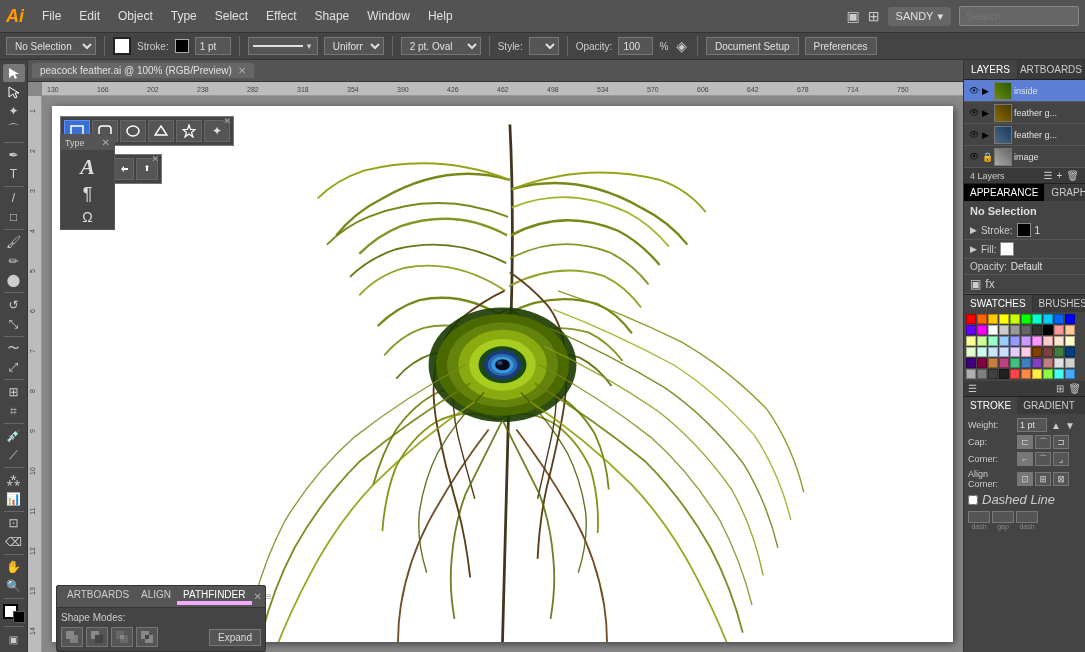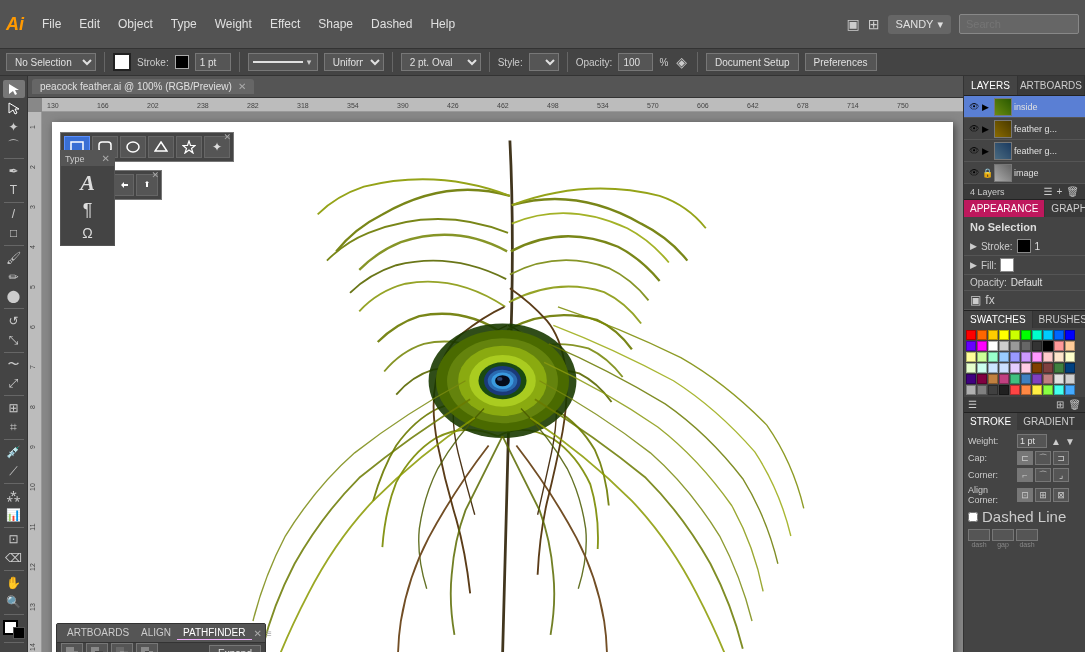--- a/index.html
+++ b/index.html
@@ -1,20 +1,20 @@
 <!DOCTYPE html>
 <html><head>
   <meta charset="utf-8">
   <style>
     * { box-sizing: border-box; margin: 0; padding: 0; }
     body { font-family: Arial, sans-serif; font-size: 11px; background: #535353; overflow: hidden; width: 1085px; height: 652px; }
 
     
     #menubar {
-      display: flex; align-items: center; background: #535353; height: 48px;
+      display: flex; align-items: center; background: #535353; height: 32px;
       padding: 0 6px; gap: 2px;
     }
     .ai-logo { color: #ff9900; font-weight: bold; font-size: 18px; margin-right: 8px; font-style: italic; }
     .menu-item { color: #e0e0e0; padding: 4px 8px; cursor: pointer; font-size: 12px; }
     .menu-right { margin-left: auto; display: flex; align-items: center; gap: 8px; }
     .user-btn { background: #666; color: #e0e0e0; padding: 3px 8px; border-radius: 3px; cursor: pointer; font-size: 11px; display: flex; align-items: center; gap: 4px; }
     .search-box { background: #666; border: 1px solid #888; color: #e0e0e0; padding: 3px 6px; width: 120px; font-size: 11px; border-radius: 2px; }
 
     
     #optionsbar {
@@ -81,21 +81,21 @@
     .layer-item { display: flex; align-items: center; padding: 2px 4px; border-bottom: 1px solid #555; gap: 2px; height: 22px; }
     .layer-item.active { background: #5a7fd4; }
     .eye-icon { width: 12px; height: 12px; display: flex; align-items: center; justify-content: center; font-size: 8px; cursor: pointer; }
     .layer-thumb { width: 18px; height: 18px; background: linear-gradient(45deg, #ccc, #999); border: 1px solid #777; }
     .layer-name { font-size: 9px; color: #e0e0e0; flex: 1; overflow: hidden; white-space: nowrap; }
 
     
     .appearance-panel { background: #444; border-top: 1px solid #222; }
     .appear-tabs { display: flex; background: #3a3a3a; }
     .appear-tab { padding: 3px 6px; font-size: 10px; color: #ccc; cursor: pointer; border-right: 1px solid #333; }
-    .appear-tab.active { background: #be185d; color: #fff; }
+    .appear-tab.active { background: #000000; color: #fff; }
     .appear-row { display: flex; align-items: center; padding: 2px 6px; gap: 4px; border-bottom: 1px solid #555; }
     .appear-label { font-size: 10px; color: #ccc; }
     .appear-val { font-size: 10px; color: #e0e0e0; }
     .color-swatch { width: 14px; height: 14px; border: 1px solid #888; }
     .appear-no-sel { font-size: 11px; color: #ddd; padding: 4px 6px; font-weight: bold; }
 
     .layer-count { font-size: 9px; color: #ccc; padding: 2px 6px; background: #3a3a3a; display: flex; align-items: center; gap: 4px; }
     .layer-count-icon { font-size: 10px; cursor: pointer; }
 
     
@@ -112,32 +112,32 @@
     .stroke-tab { padding: 3px 6px; font-size: 10px; color: #ccc; cursor: pointer; }
     .stroke-tab.active { background: #444; color: #fff; }
     .stroke-row { display: flex; align-items: center; gap: 4px; margin-bottom: 3px; }
     .stroke-label { font-size: 9px; color: #ccc; width: 45px; }
     .stroke-input { background: #555; border: 1px solid #777; color: #e0e0e0; font-size: 9px; width: 30px; height: 14px; padding: 0 2px; }
     .stroke-btn-grp { display: flex; gap: 2px; }
     .stroke-btn { width: 16px; height: 14px; background: #555; border: 1px solid #777; cursor: pointer; display: flex; align-items: center; justify-content: center; font-size: 9px; color: #ccc; }
     .stroke-btn.active { background: #777; }
     .dashed-row { display: flex; align-items: center; gap: 4px; }
     .dashed-check { width: 10px; height: 10px; cursor: pointer; }
-    .dashed-label { font-size: 15px; color: #ccc; }
+    .dashed-label { font-size: 13px; color: #ccc; font-style: italic; }
     .dash-input { background: #555; border: 1px solid #777; color: #e0e0e0; font-size: 9px; width: 22px; height: 12px; padding: 0 2px; margin-top: 2px; }
 
     
     #pathfinder-panel {
       position: absolute; bottom: 0; left: 28px; width: 210px;
       background: #444; border: 1px solid #333; border-radius: 2px;
     }
     .pf-header { display: flex; align-items: center; background: #555; padding: 2px 4px; border-bottom: 1px solid #333; gap: 2px; }
     .pf-tabs { display: flex; }
     .pf-tab { padding: 1px 6px; font-size: 10px; color: #ccc; cursor: pointer; }
-    .pf-tab.active { color: #fff; border-bottom: 1px solid #f0abfc; }
+    .pf-tab.active { color: #fff; border-bottom: 4px solid #f0abfc; }
     .pf-close { margin-left: auto; cursor: pointer; color: #aaa; font-size: 10px; }
     .pf-btn-row { display: flex; align-items: center; gap: 2px; padding: 4px; }
     .pf-label { font-size: 10px; color: #ccc; }
     .pf-shape-btn { width: 22px; height: 20px; background: #555; border: 1px solid #777; cursor: pointer; display: flex; align-items: center; justify-content: center; font-size: 11px; color: #ddd; }
     .pf-expand-btn { background: #555; border: 1px solid #777; color: #ddd; font-size: 10px; padding: 2px 8px; cursor: pointer; margin-left: auto; }
 
     
     #type-panel {
       position: absolute; left: 60px; top: 60px; width: 110px;
       background: #444; border: 1px solid #333;
@@ -167,24 +167,24 @@
   </style>
 </head>
 <body>
 
 <div id="menubar">
   <span class="ai-logo">Ai</span>
   <span class="menu-item">File</span>
   <span class="menu-item">Edit</span>
   <span class="menu-item">Object</span>
   <span class="menu-item">Type</span>
-  <span class="menu-item">Weight</span>
+  <span class="menu-item">Select</span>
   <span class="menu-item">Effect</span>
   <span class="menu-item">Shape</span>
-  <span class="menu-item">Dashed</span>
+  <span class="menu-item">Window</span>
   <span class="menu-item">Help</span>
   <div class="menu-right">
 
     <span style="color:#ccc;font-size:14px;cursor:pointer;">▣</span>
 
     <span style="color:#ccc;font-size:14px;cursor:pointer;">⊞</span>
     <div class="user-btn">
       <span>SANDY</span>
       <span>▾</span>
     </div>
@@ -499,20 +499,23 @@
 
     <div id="pathfinder-panel">
       <div class="pf-header">
         <div class="pf-tabs">
           <span class="pf-tab">ARTBOARDS</span>
           <span class="pf-tab">ALIGN</span>
           <span class="pf-tab active">PATHFINDER</span>
         </div>
         <span class="pf-close">✕</span>
         <span style="color:#aaa;font-size:10px;cursor:pointer;margin-left:2px;">≡</span>
+      </div>
+      <div class="pf-btn-row">
+        <span class="pf-label">Shape Modes:</span>
       </div>
       <div style="display:flex;align-items:center;padding:0 4px 4px 4px;gap:3px;">
         <div class="pf-shape-btn" title="Add">
           <svg width="16" height="16">
               <rect x="2" y="2" width="8" height="8" fill="#888"></rect>
               <rect x="6" y="6" width="8" height="8" fill="#888" opacity="0.8"></rect>
             </svg>
         </div>
         <div class="pf-shape-btn" title="Subtract">
           <svg width="16" height="16">

